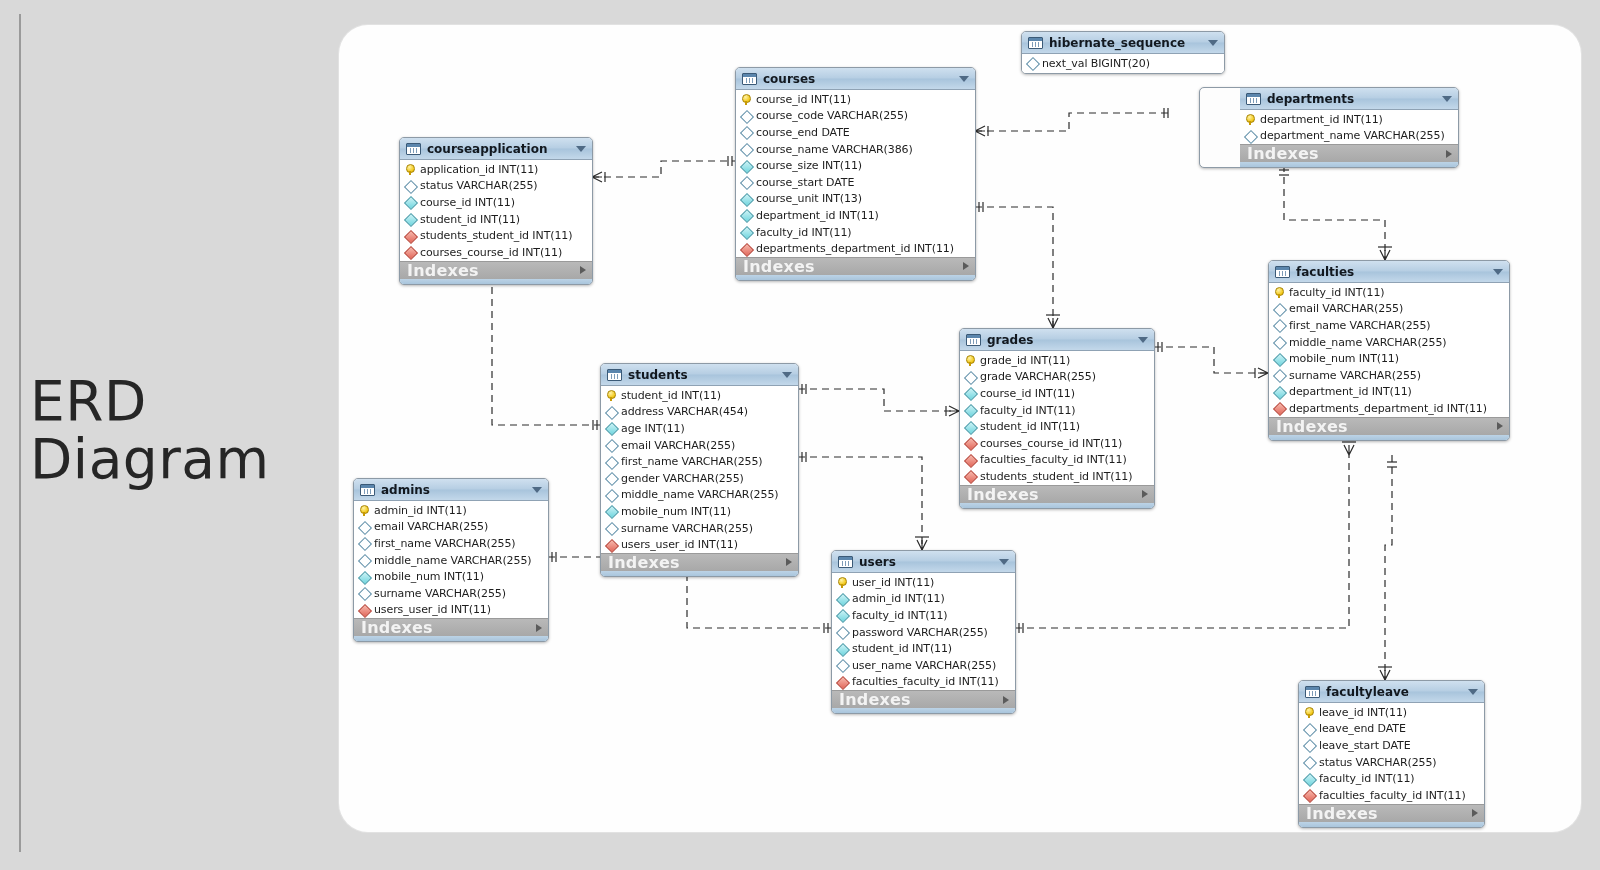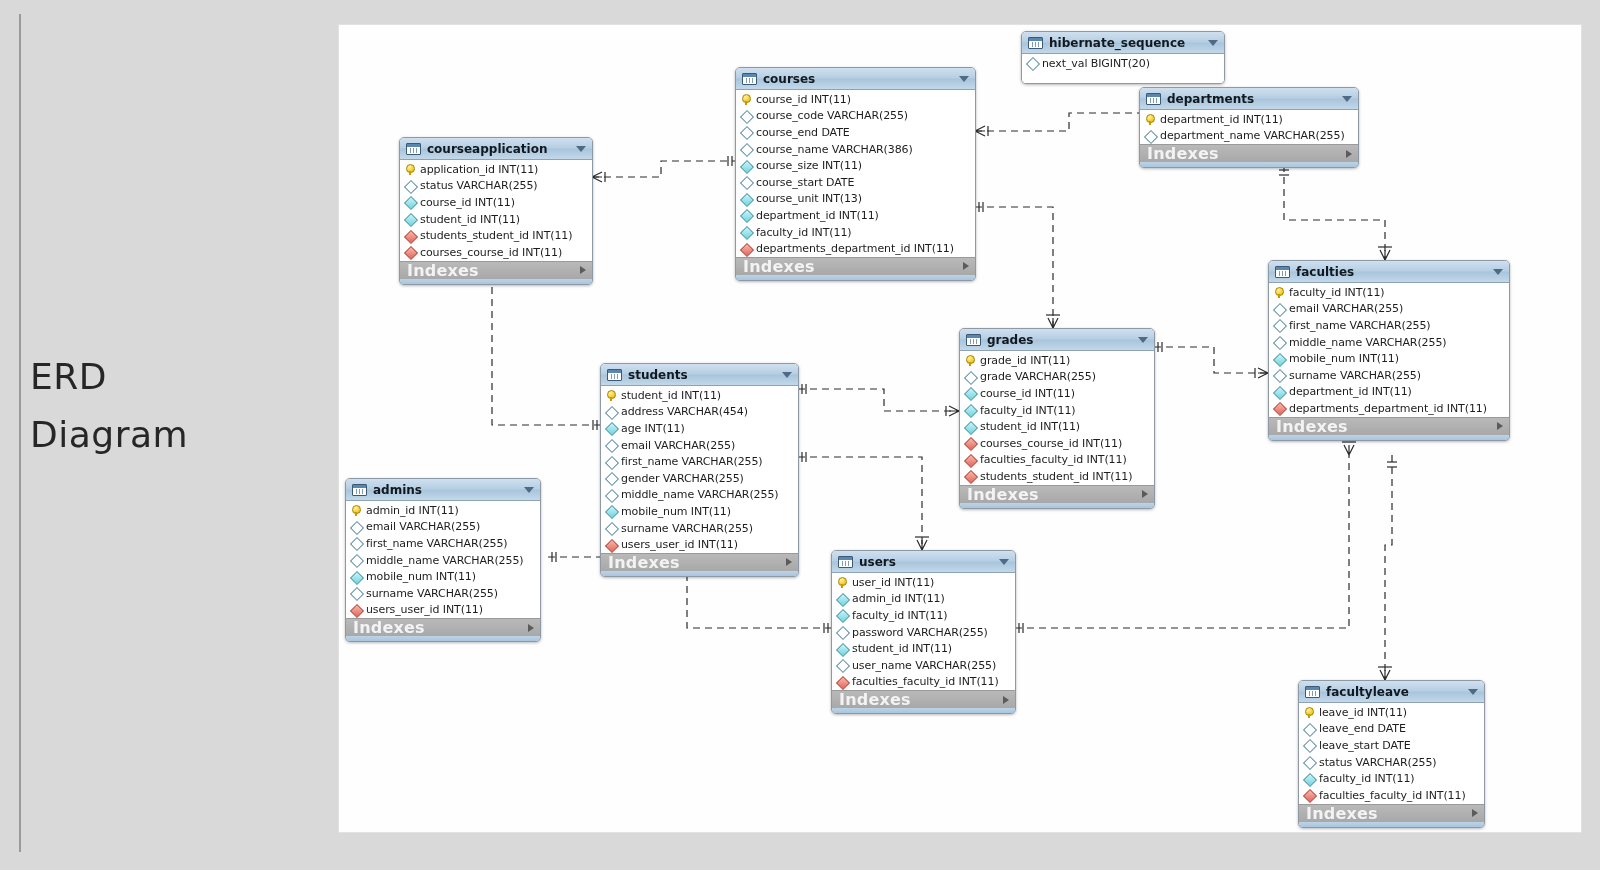--- a/index.html
+++ b/index.html
@@ -14,31 +14,32 @@
 
   
   .slide-frame{
     position:absolute;left:19px;top:14px;width:1562px;height:838px;
     border-left:2px solid #9a9a9a;
     box-sizing:border-box;
   }
 
   
   .erd-label{
-    position:absolute;left:30px;top:348px;
+    position:absolute;left:30px;top:372px;
     font-family:"DejaVu Sans","Liberation Sans",sans-serif;
-    font-size:36px;line-height:58px;color:#262626;font-weight:400;
+    font-size:55px;line-height:58px;color:#262626;font-weight:400;
     letter-spacing:0.5px;
   }
 
   
   .canvas{
     position:absolute;left:339px;top:25px;width:1242px;height:807px;
     background:#fefefe;
     box-shadow:0 0 0 1px #e2e2e2;
+    border-radius:29px;
   }
 
   
   .wires{position:absolute;left:0;top:0;width:1242px;height:807px;pointer-events:none;}
 
   
   .tbl{
     position:absolute;
     background:#fdfdfd;
     border:1px solid #8d9aa6;
@@ -112,21 +113,21 @@
     border-top:1px solid #9a9a9a;
     color:#f3f3f3;font-weight:bold;font-size:16px;
     letter-spacing:0.2px;
   }
   .tbl .idx .arrow{
     margin-left:auto;width:0;height:0;
     border-top:4.5px solid transparent;border-bottom:4.5px solid transparent;
     border-left:6px solid #5b5b5b;
   }
   .tbl .foot{height:5px;background:linear-gradient(to bottom,#bcd3e6,#a9c5dc);}
-  .tbl.compact .cols{padding-bottom:11px;}
+  .tbl.compact .cols{padding-bottom:1px;}
 </style>
 </head>
 <body>
 
 <div id="root">
 
   <div class="slide-frame"></div>
 
   <div class="erd-label">
     <div>ERD</div>
@@ -337,21 +338,21 @@
               <span class="ci dia fk"></span>
               <span>courses_course_id INT(11)</span>
             </div>
           </div>
           <div class="idx">
             <span>Indexes</span>
             <span class="arrow"></span>
           </div>
           <div class="foot"></div>
         </div>
-        <div class="tbl" style="left: 800px; top: 62px; width: 218px;">
+        <div class="tbl" style="left: 860px; top: 62px; width: 218px; padding-left: 40px;">
           <div class="hdr">
             <span class="tbl-ico"></span>
             <span class="tname">departments</span>
             <span class="caret"></span>
           </div>
           <div class="cols">
             <div class="col">
               <span class="ci key"></span>
               <span>department_id INT(11)</span>
             </div>
@@ -505,21 +506,21 @@
               <span class="ci dia fk"></span>
               <span>students_student_id INT(11)</span>
             </div>
           </div>
           <div class="idx">
             <span>Indexes</span>
             <span class="arrow"></span>
           </div>
           <div class="foot"></div>
         </div>
-        <div class="tbl" style="left: 6px; top: 453px; width: 194px;">
+        <div class="tbl" style="left: 14px; top: 453px; width: 194px;">
           <div class="hdr">
             <span class="tbl-ico"></span>
             <span class="tname">admins</span>
             <span class="caret"></span>
           </div>
           <div class="cols">
             <div class="col">
               <span class="ci key"></span>
               <span>admin_id INT(11)</span>
             </div>

